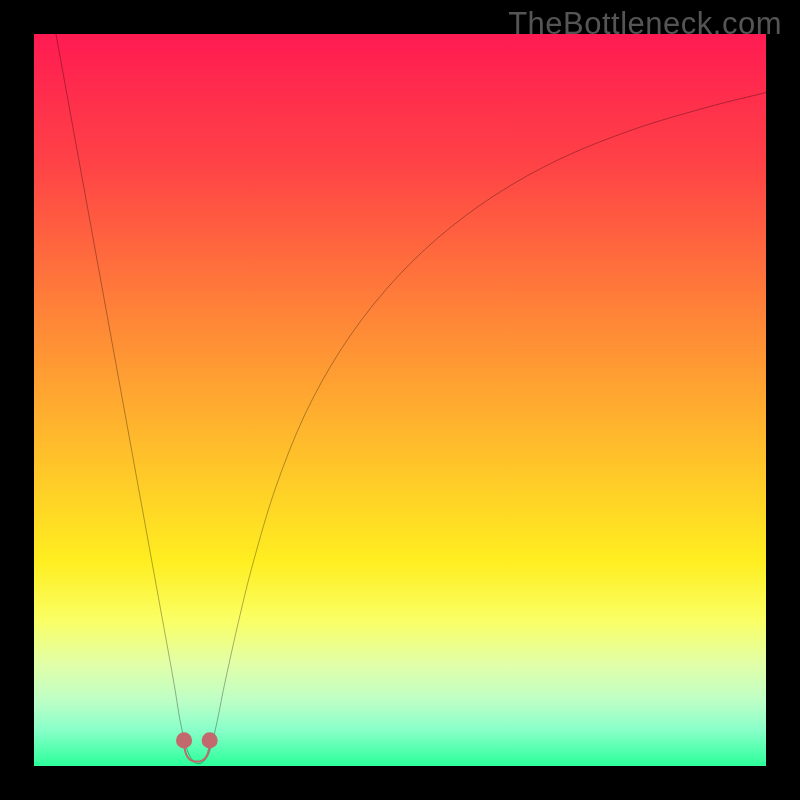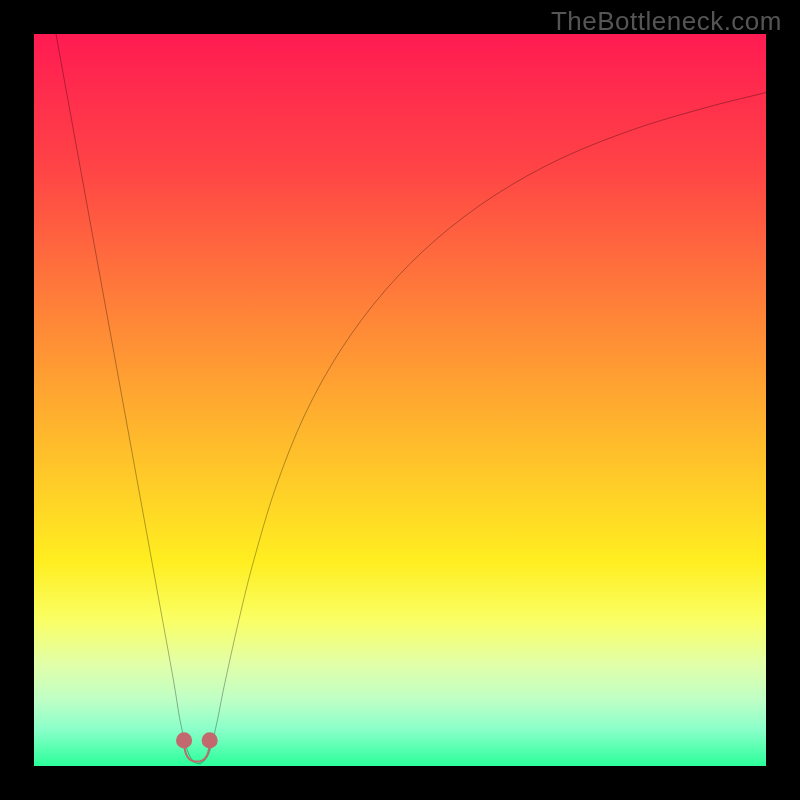--- a/index.html
+++ b/index.html
@@ -28,21 +28,21 @@
     left: 0; top: 0;
     width: 732px;
     height: 732px;
     pointer-events: none;
   }
   .watermark {
     position: absolute;
     top: 6px;
     right: 18px;
     color: #555;
-    font-size: 26px;
+    font-size: 31px;
     font-weight: 500;
     letter-spacing: 0.5px;
     user-select: none;
   }
 </style>
 </head>
 <body>
 
 <div class="watermark">TheBottleneck.com</div>
 

